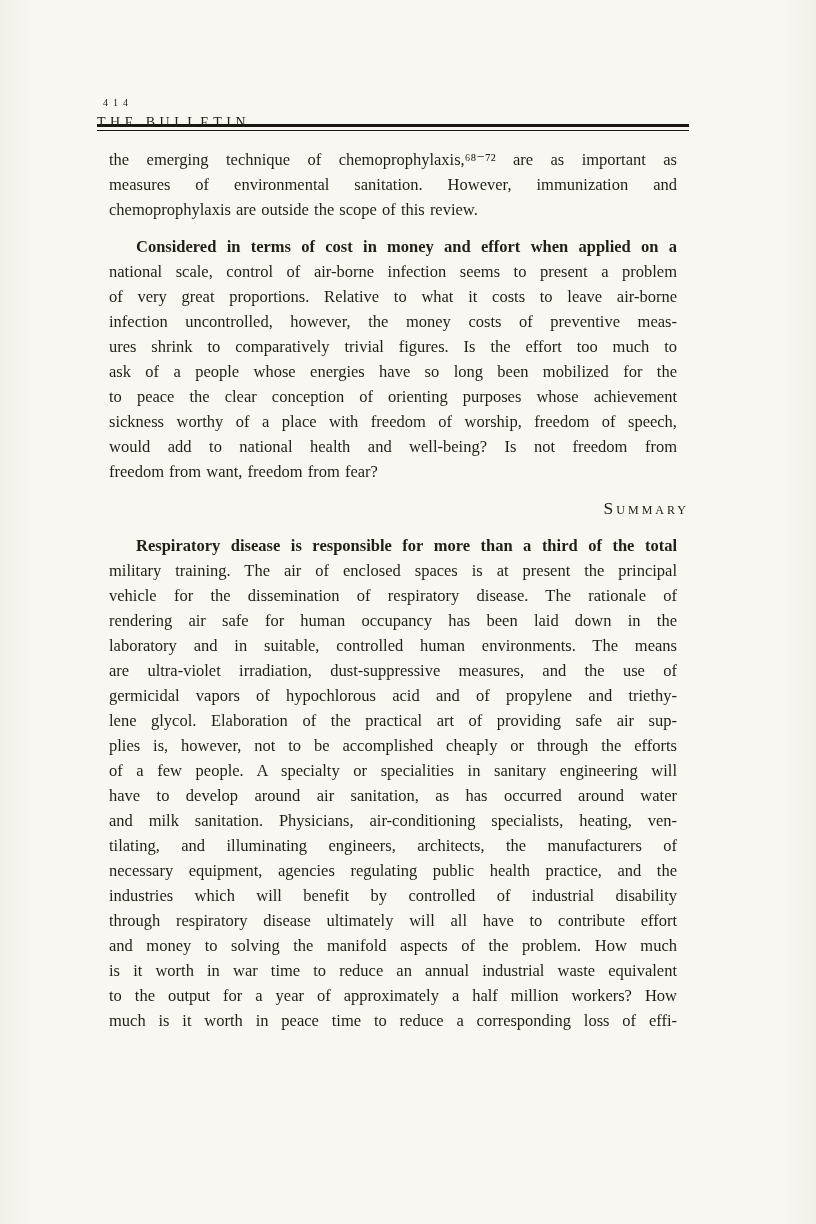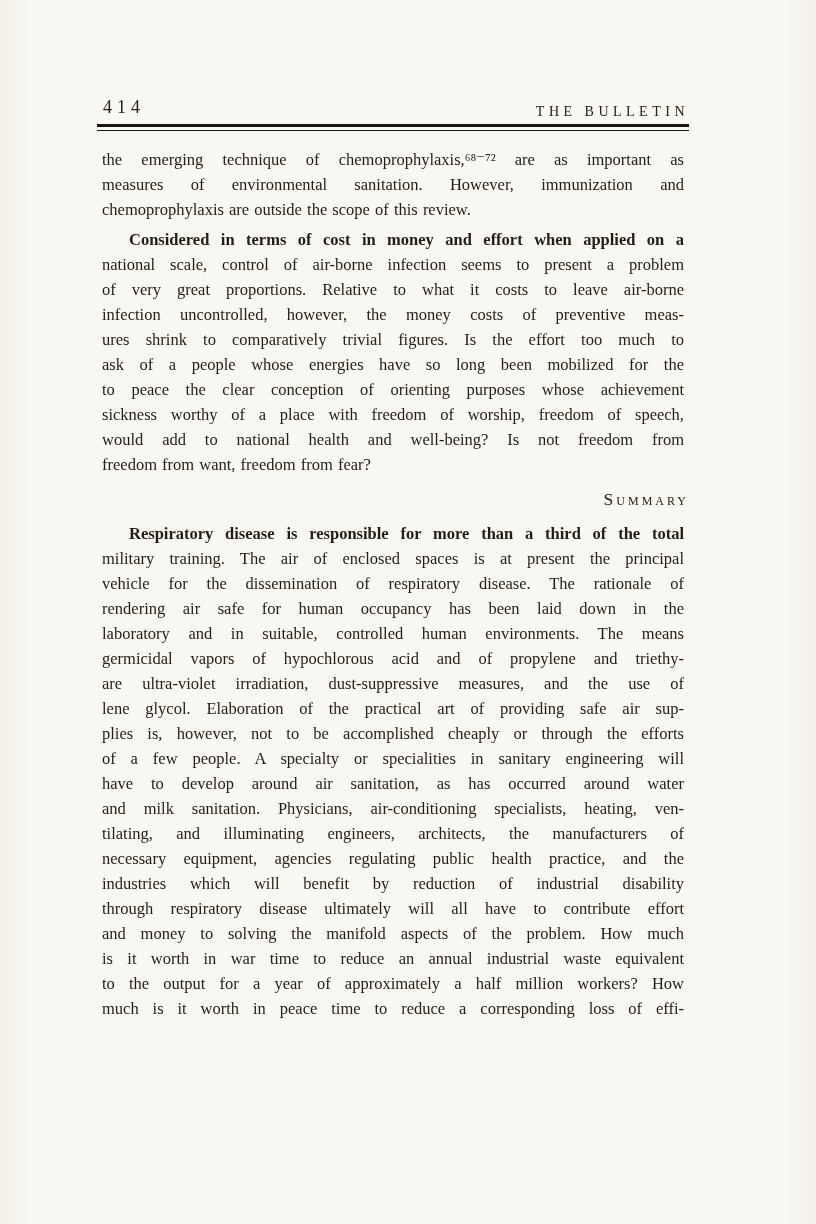--- a/index.html
+++ b/index.html
@@ -26,47 +26,47 @@
     width: 592px;
   }
   .page-header {
     position: relative;
     height: 20px;
   }
   .page-number {
     position: absolute;
     left: 6px;
     top: 0;
-    font-size: 18px;
+    font-size: 10px;
     letter-spacing: 5px;
     color: #262016;
   }
   .journal-title {
     position: absolute;
     left: 0;
     right: 0;
-    top: 7px;
-    text-align: right;
+    top: 18px;
+    text-align: left;
     font-size: 14px;
     letter-spacing: 4.5px;
     color: #262016;
   }
   .rule {
     margin-top: 7px;
     height: 3px;
     border-top: 3px solid #1b1610;
     border-bottom: 1px solid #1b1610;
   }
   .body-text {
     margin-top: 16px;
     font-size: 16.5px;
     line-height: 25px;
     word-spacing: 1px;
   }
-  .paragraph { margin: 5px; }
+  .paragraph { margin: 12px; }
   .line {
     text-align: justify;
     text-align-last: justify;
   }
   .line.last {
     text-align-last: left;
   }
   .line.indent {
     text-indent: 27px;
     font-weight: bold;
@@ -108,30 +108,30 @@
           <div class="line">would add to national health and well-being? Is not freedom from</div>
           <div class="line last">freedom from want, freedom from fear?</div>
         </div>
         <div class="section-heading">Summary</div>
         <div class="paragraph">
           <div class="line indent">Respiratory disease is responsible for more than a third of the total</div>
           <div class="line">military training. The air of enclosed spaces is at present the principal</div>
           <div class="line">vehicle for the dissemination of respiratory disease. The rationale of</div>
           <div class="line">rendering air safe for human occupancy has been laid down in the</div>
           <div class="line">laboratory and in suitable, controlled human environments. The means</div>
+          <div class="line">are ultra-violet irradiation, dust-suppressive measures, and the use of</div>
           <div class="line">germicidal vapors of hypochlorous acid and of propylene and triethy-</div>
-          <div class="line">are ultra-violet irradiation, dust-suppressive measures, and the use of</div>
           <div class="line">lene glycol. Elaboration of the practical art of providing safe air sup-</div>
           <div class="line">plies is, however, not to be accomplished cheaply or through the efforts</div>
           <div class="line">of a few people. A specialty or specialities in sanitary engineering will</div>
           <div class="line">have to develop around air sanitation, as has occurred around water</div>
           <div class="line">and milk sanitation. Physicians, air-conditioning specialists, heating, ven-</div>
           <div class="line">tilating, and illuminating engineers, architects, the manufacturers of</div>
           <div class="line">necessary equipment, agencies regulating public health practice, and the</div>
-          <div class="line">industries which will benefit by reduction of industrial disability</div>
+          <div class="line">industries which will benefit by controlled of industrial disability</div>
           <div class="line">through respiratory disease ultimately will all have to contribute effort</div>
           <div class="line">and money to solving the manifold aspects of the problem. How much</div>
           <div class="line">is it worth in war time to reduce an annual industrial waste equivalent</div>
           <div class="line">to the output for a year of approximately a half million workers? How</div>
           <div class="line">much is it worth in peace time to reduce a corresponding loss of effi-</div>
         </div>
       </div>
   </div>
 </div>
 

